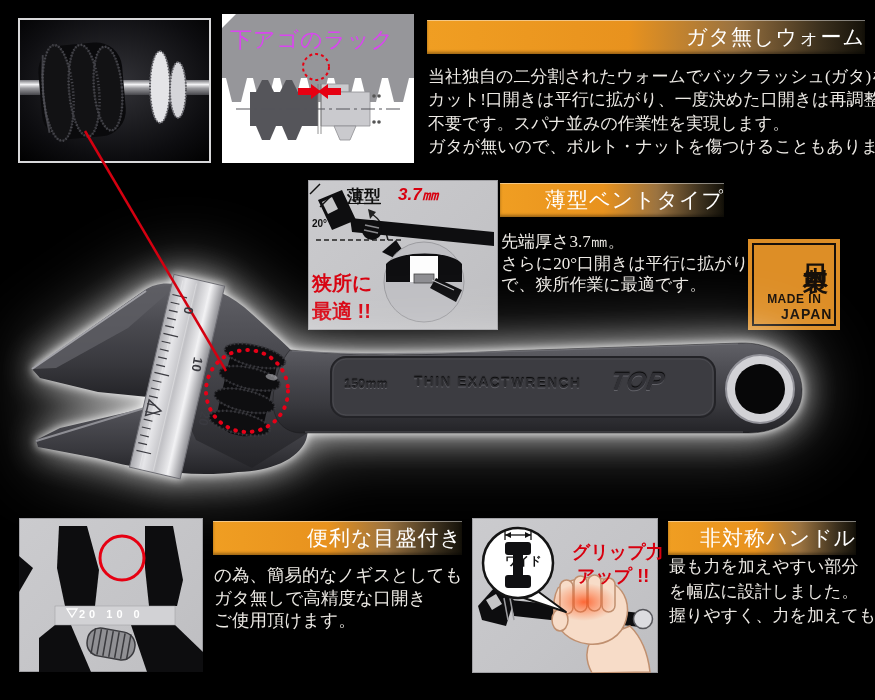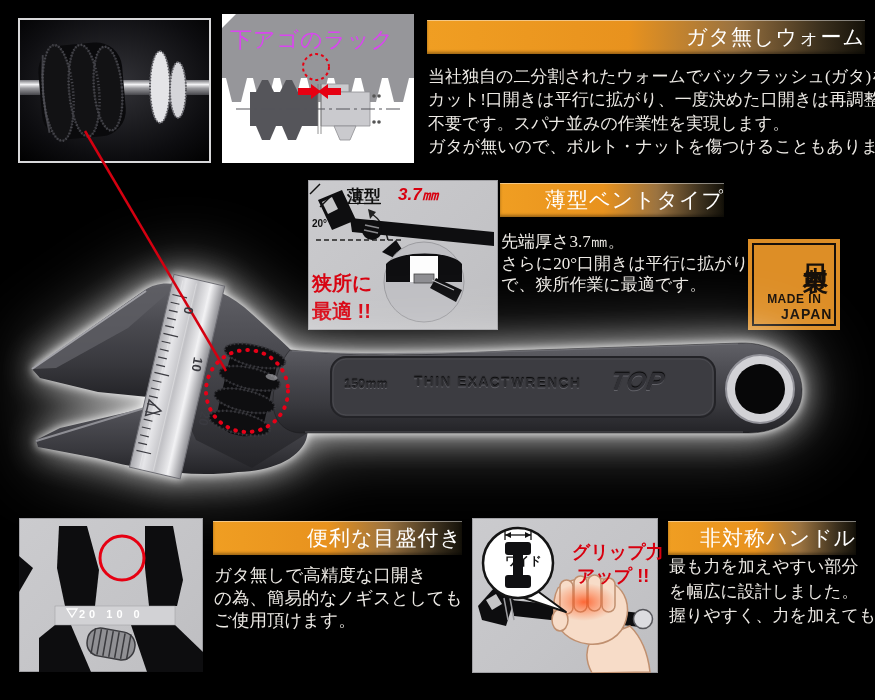--- a/index.html
+++ b/index.html
@@ -301,22 +301,22 @@
         </g>
       </g>
     </svg>
   </div>
   <div class="gauge-numbers">20 10 0</div>
 
   <div class="hdr" style="left:213px;top:521px;width:249px;">
     <span>便利な目盛付き</span>
   </div>
   <div class="para" style="left:214px;top:564px;line-height:22.6px;font-size:17.5px;">
+    <div>の為、簡易的なノギスとしても</div>
     <div>ガタ無しで高精度な口開き</div>
-    <div>の為、簡易的なノギスとしても</div>
     <div>ご使用頂けます。</div>
   </div>
 
   <div class="gray-box" style="left:472px;top:518px;width:186px;height:155px;">
     <svg width="186" height="155" viewBox="0 0 186 155">
       <defs>
         <radialGradient id="gHeat" cx="50%" cy="50%" r="50%">
           <stop offset="0%" stop-color="rgba(255,60,0,.85)"></stop>
           <stop offset="55%" stop-color="rgba(255,90,30,.4)"></stop>
           <stop offset="100%" stop-color="rgba(255,90,30,0)"></stop>

